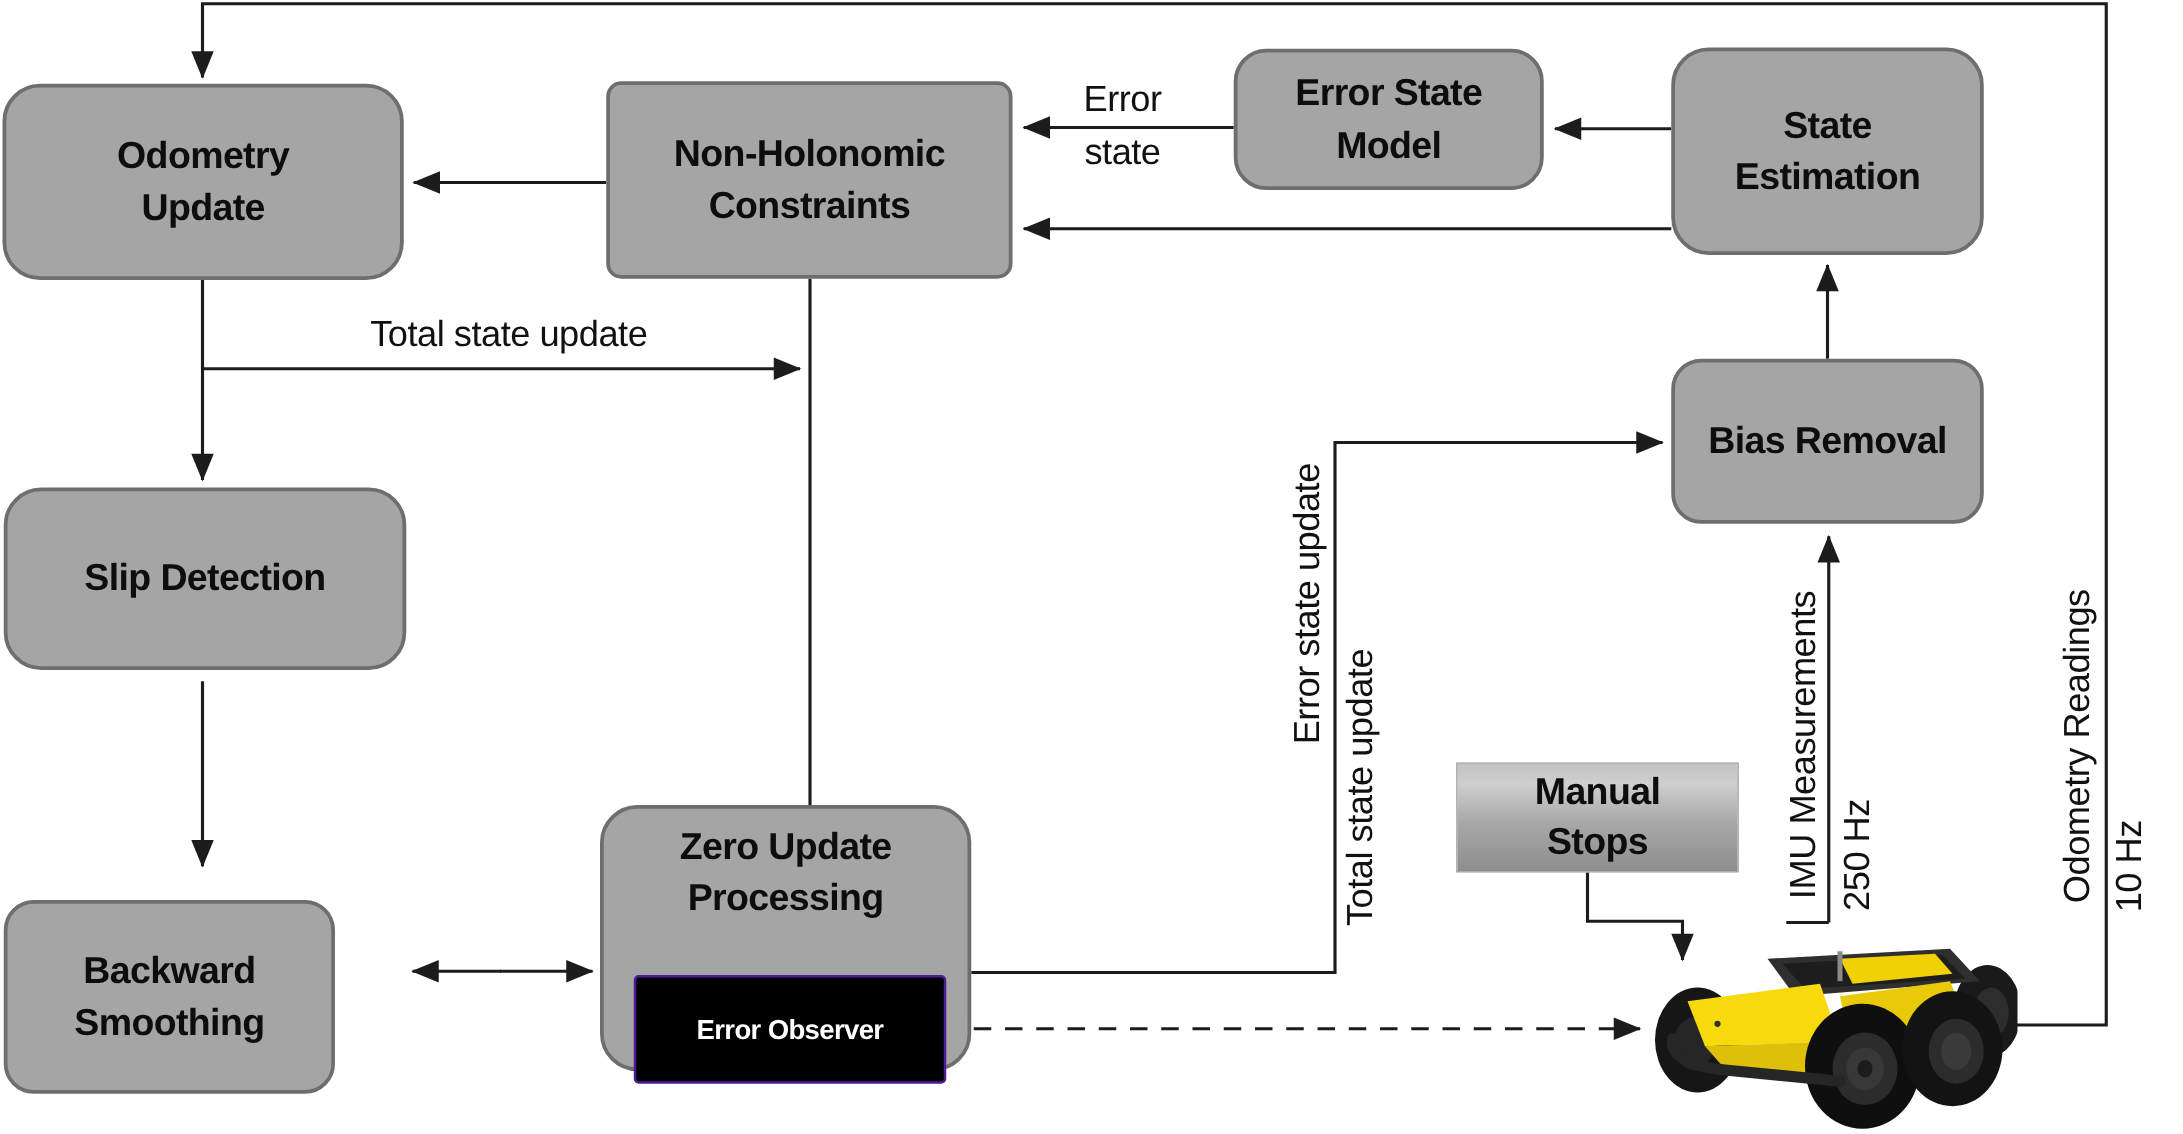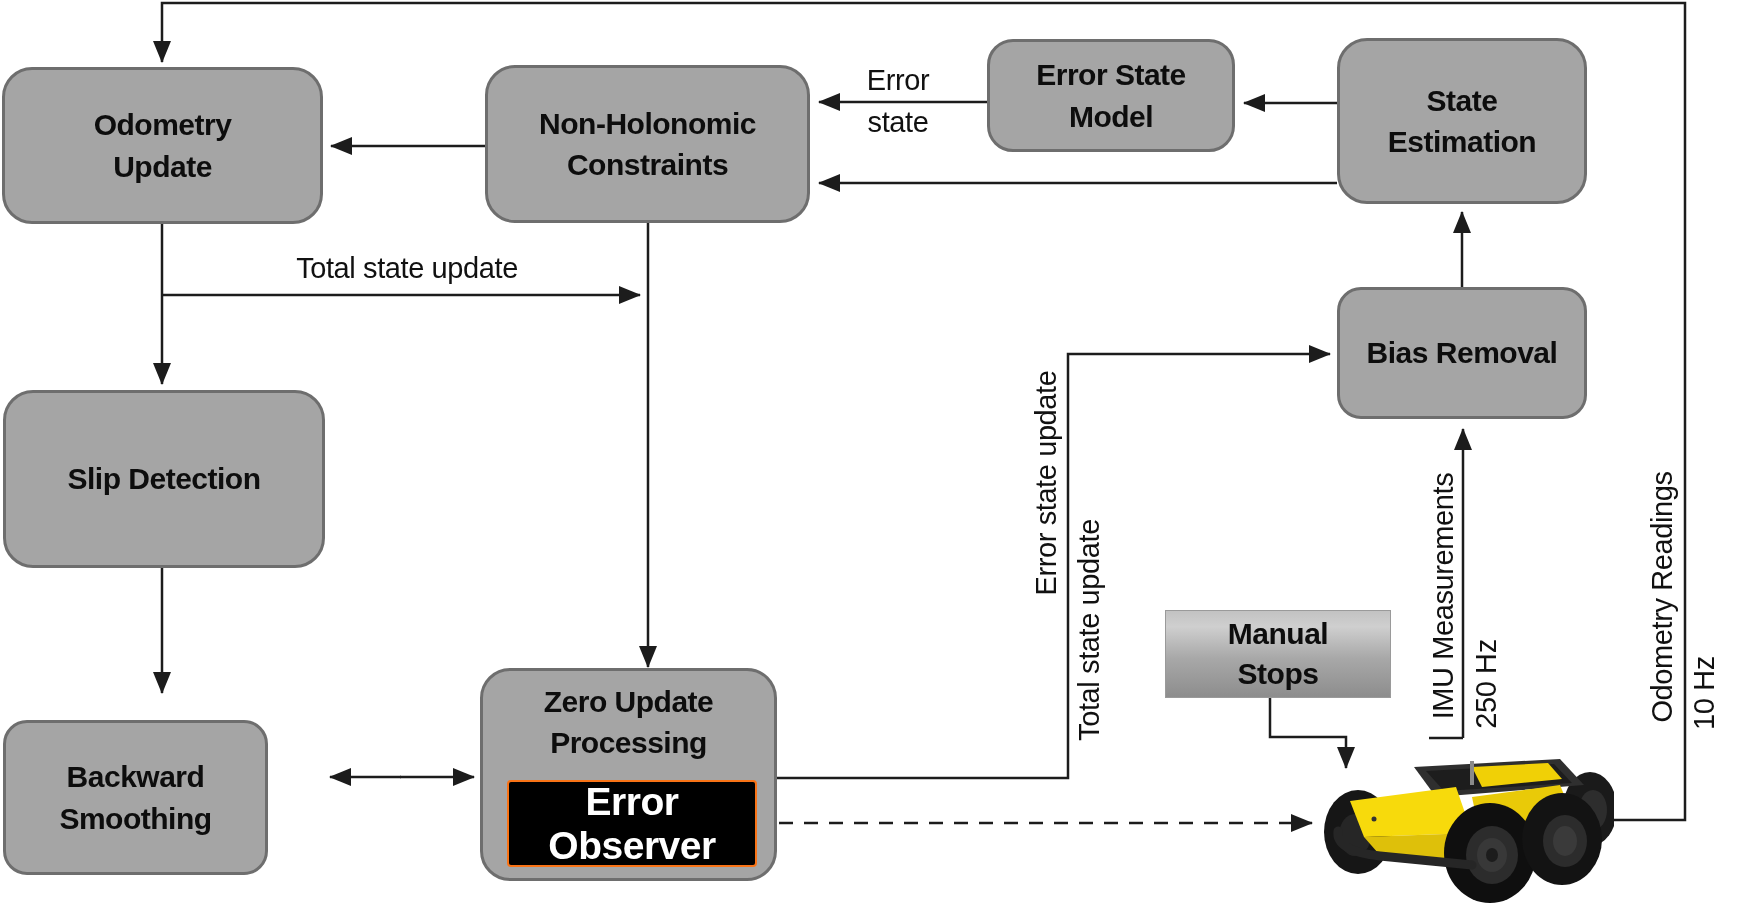--- a/index.html
+++ b/index.html
@@ -12,23 +12,23 @@
     position:absolute;box-sizing:border-box;
     background:#a5a5a5;border:3px solid #6e6e6e;border-radius:30px;
     display:flex;align-items:center;justify-content:center;text-align:center;
     font-weight:bold;font-size:30px;line-height:1.38;letter-spacing:-0.5px;
     white-space:pre-line;color:#0d0d0d;
   }
   .node.small-radius{border-radius:26px;}
   .node.top-align{align-items:flex-start;padding-top:10px;}
   .subnode{
     position:absolute;box-sizing:border-box;background:#000000;color:#ffffff;
-    border:2px solid #f97316;border-radius:4px;
+    border:2px solid #4c1d95;border-radius:4px;
     display:flex;align-items:center;justify-content:center;text-align:center;
-    font-weight:bold;font-size:39px;letter-spacing:-0.5px;
+    font-weight:bold;font-size:22px;letter-spacing:-0.5px;
   }
   .plain-node{
     position:absolute;box-sizing:border-box;
     background:linear-gradient(180deg,#c2c2c2 0%,#cfcfcf 18%,#a8a8a8 55%,#8d8d8d 100%);
     border:1px solid #9a9a9a;
     display:flex;align-items:center;justify-content:center;text-align:center;
     font-weight:bold;font-size:30px;line-height:1.35;letter-spacing:-0.5px;
     white-space:pre-line;color:#0d0d0d;
   }
   .label{
@@ -67,37 +67,37 @@
       <path d="M1463,738 V429" marker-end="url(#ah)"></path>
       <path d="M1429,738 H1463"></path>
       <path d="M1270,698 V737 H1346 V768" marker-end="url(#ah)"></path>
       <path d="M779,823 H1312" stroke-dasharray="14 11" marker-end="url(#ah)"></path>
     </g>
   </svg>
 
   <div class="node" style="left:2px;top:67px;width:321px;height:157px;">Odometry
 Update</div>
 
-  <div class="node" style="left:485px;top:65px;width:325px;height:158px;">Non-Holonomic
+  <div class="node" style="left:485px;top:65px;width:325px;height:158px;border-radius:12px;">Non-Holonomic
 Constraints</div>
 
   <div class="node small-radius" style="left:987px;top:39px;width:248px;height:113px;">Error State
 Model</div>
 
   <div class="node" style="left:1337px;top:38px;width:250px;height:166px;">State
 Estimation</div>
 
   <div class="node" style="left:1337px;top:287px;width:250px;height:132px;border-radius:24px;">Bias Removal</div>
 
-  <div class="node" style="left:3px;top:390px;width:322px;height:178px;">Slip Detection</div>
+  <div class="node" style="left:3px;top:390px;width:322px;height:146px;">Slip Detection</div>
 
   <div class="node" style="left:3px;top:720px;width:265px;height:155px;border-radius:24px;">Backward
 Smoothing</div>
 
-  <div class="node top-align" style="left:480px;top:668px;width:297px;height:213px;">Zero Update
+  <div class="node top-align" style="left:480px;top:644px;width:297px;height:213px;">Zero Update
 Processing</div>
 
   <div class="subnode" style="left:507px;top:780px;width:250px;height:87px;">Error Observer</div>
 
   <div class="plain-node" style="left:1165px;top:610px;width:226px;height:88px;">Manual
 Stops</div>
 
   <div class="label" style="left:898px;top:101px;">Error
 state</div>
 

